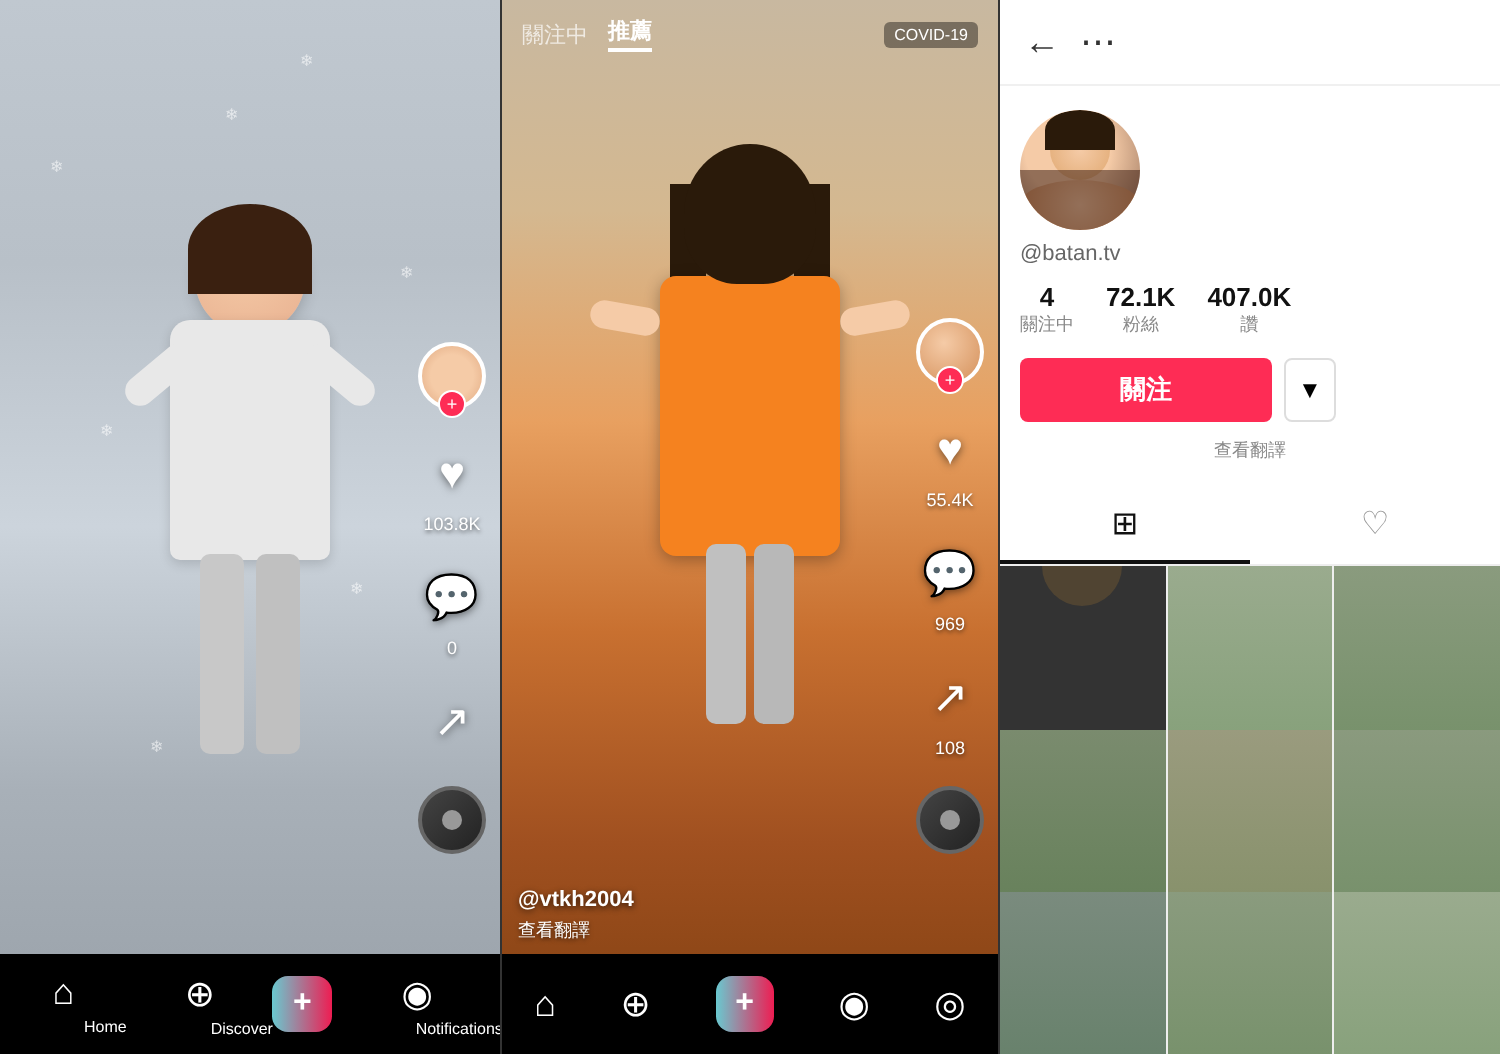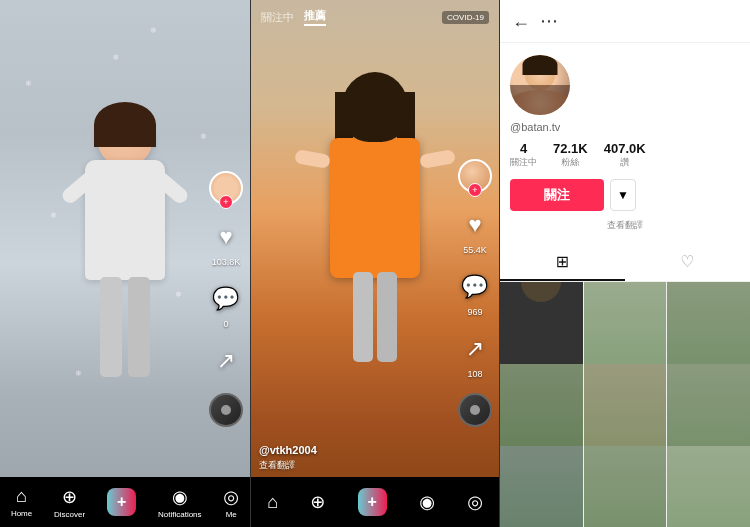--- a/index.html
+++ b/index.html
@@ -151,20 +151,21 @@
       gap: 2px;
       cursor: pointer;
     }
     .nav-icon {
       font-size: 18px;
       color: #fff;
     }
     .nav-item-label {
       font-size: 8px;
       color: #fff;
+      padding-left: 42px;
     }
     .nav-add-btn {
       background: linear-gradient(90deg, #69c9d0, #ee1d52);
       border-radius: 8px;
       padding: 5px 10px;
       display: flex;
       align-items: center;
       justify-content: center;
     }
     .nav-add-btn span {
@@ -335,21 +336,21 @@
     .follow-row {
       display: flex;
       gap: 6px;
       margin-bottom: 8px;
     }
     .follow-btn {
       background: #fe2c55;
       color: #fff;
       border: none;
       border-radius: 4px;
-      padding: 7px 34px;
+      padding: 7px 50px;
       font-size: 13px;
       font-weight: 700;
       cursor: pointer;
     }
     .dropdown-btn {
       background: #fff;
       border: 1px solid #ddd;
       border-radius: 4px;
       padding: 7px 6px;
       font-size: 12px;

